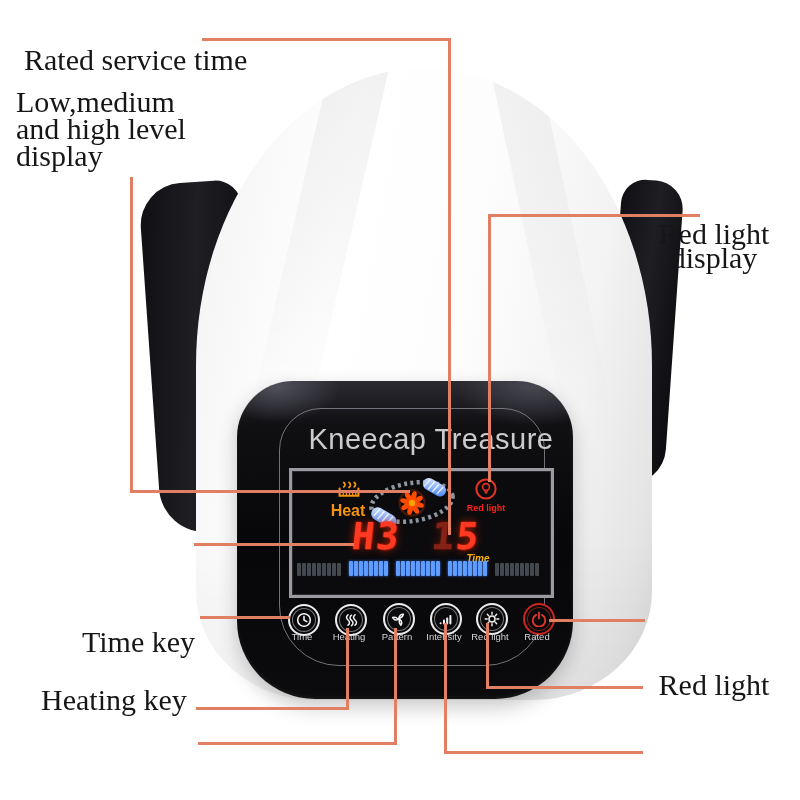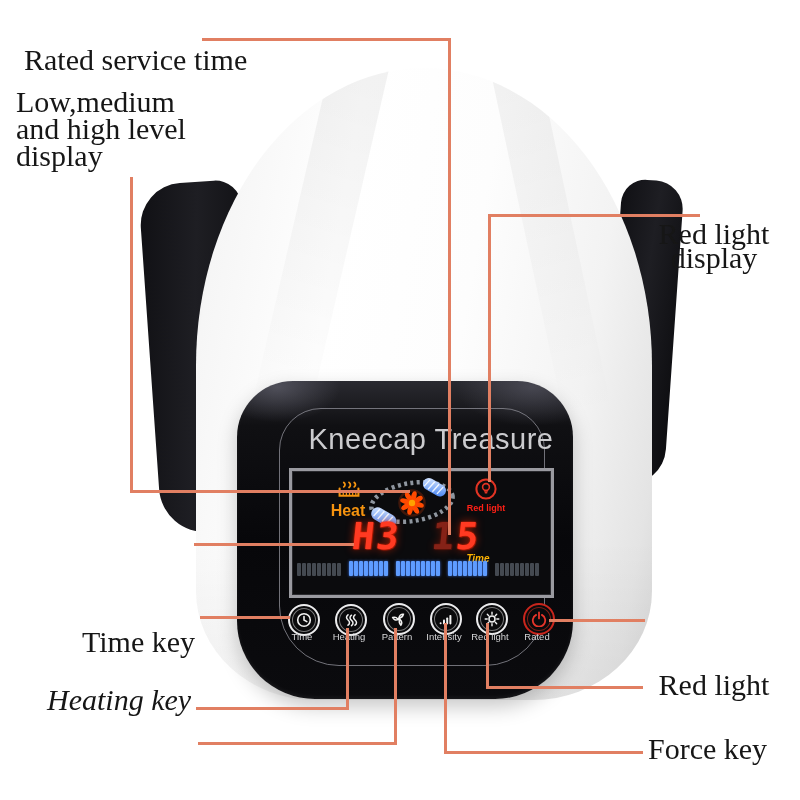--- a/index.html
+++ b/index.html
@@ -290,19 +290,18 @@
   <div class="callout-label" style="left:16px;top:88px;">
     <div>Low,medium</div>
     <div>and high level</div>
     <div>display</div>
   </div>
   <div class="callout-label center" style="left:640px;top:222px;width:148px;line-height:24px;">
     <div>Red light</div>
     <div>display</div>
   </div>
   <div class="callout-label" style="left:82px;top:601px;margin-top:27px;">Time key</div>
-  <div class="callout-label" style="left:47px;top:686px;font-style:italic;">Heating key</div>
+  <div class="callout-label" style="left:41px;top:686px;">Heating key</div>
   <div class="callout-label center" style="left:640px;top:673px;width:148px;line-height:23px;">
     <div>Red light</div>
   </div>
-  <div class="callout-label" style="left:648px;top:735px;">Force key</div>
 
 </div>
 
 </body></html>

